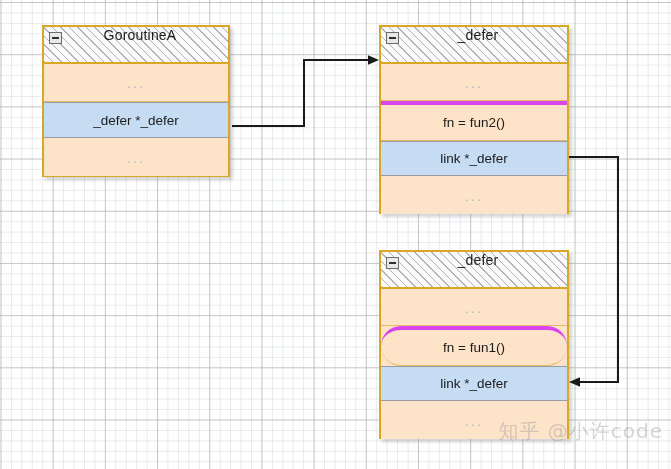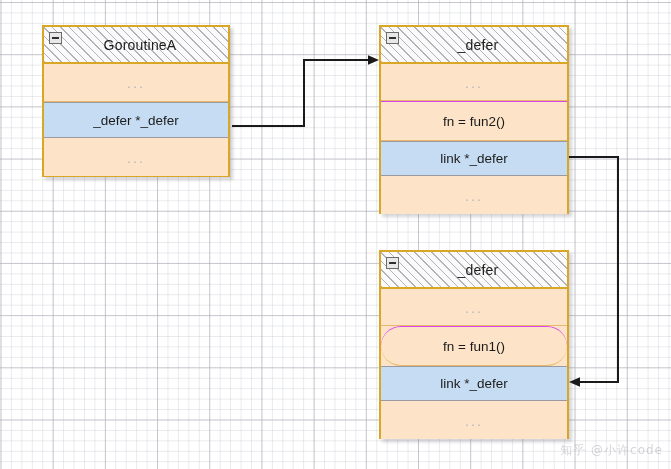--- a/index.html
+++ b/index.html
@@ -38,21 +38,21 @@
     border: 2px solid #d9a625;
     background: #fde3c8;
     box-shadow: 3px 3px 3px rgba(120,120,130,0.30);
   }
   .node .hdr {
     position: relative;
     box-sizing: border-box;
     height: 37px;
     border-bottom: 2px solid #d9a625;
     display: flex;
-    align-items: center;
+    align-items: flex-start;
     justify-content: center;
     background-color: #fafafa;
     background-image: repeating-linear-gradient(
         45deg,
         rgba(120,120,130,0.55) 0px,
         rgba(120,120,130,0.55) 1px,
         rgba(255,255,255,0) 1px,
         rgba(255,255,255,0) 6px);
     padding-left: 8px;
   }
@@ -89,21 +89,21 @@
     display: flex;
     align-items: center;
     justify-content: center;
     font-size: 13.5px;
     color: #1b1b1b;
     background: #fde3c8;
     border-bottom: 1px solid #e8b96b;
     position: relative;
   }
   .row.sep-top {
-    border-top: 1px solid #d946ef;
+    border-top: 4px solid #d946ef;
   }
   .row.dots {
     color: #b9b9bd;
     font-size: 15px;
     letter-spacing: 2px;
   }
   .row.highlight {
     background: #c6dcf3;
     border-top: 1px solid #9a9aa2;
     border-bottom: 1px solid #9a9aa2;
@@ -129,22 +129,22 @@
     fill: none;
     stroke: #1a1a1a;
     stroke-width: 2;
   }
   .connector polygon { fill: #1a1a1a; }
 
   
   #watermark {
     position: absolute;
     right: 8px;
-    bottom: 10px;
-    font-size: 12px;
+    bottom: 24px;
+    font-size: 20px;
     color: rgba(150,150,158,0.40);
     letter-spacing: 1px;
     white-space: nowrap;
     font-family: "DejaVu Sans", sans-serif;
   }
 </style>
 </head>
 <body>
 
 <div id="canvas">

